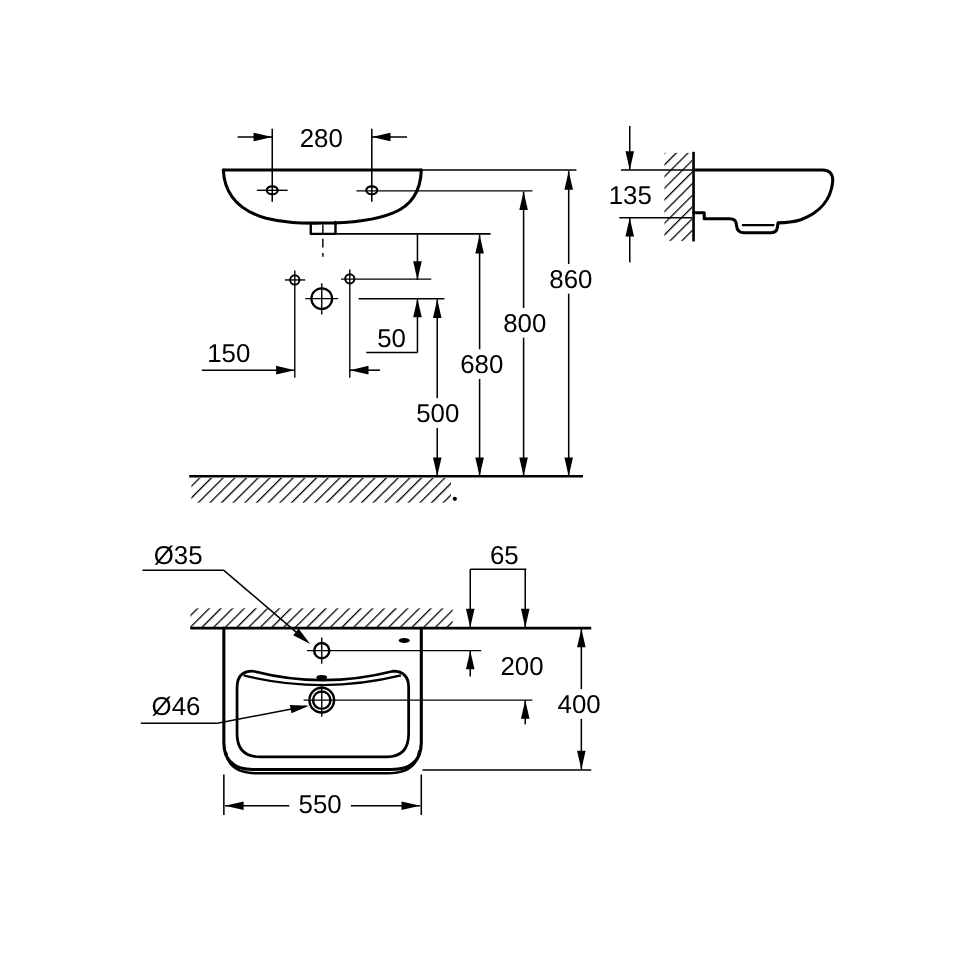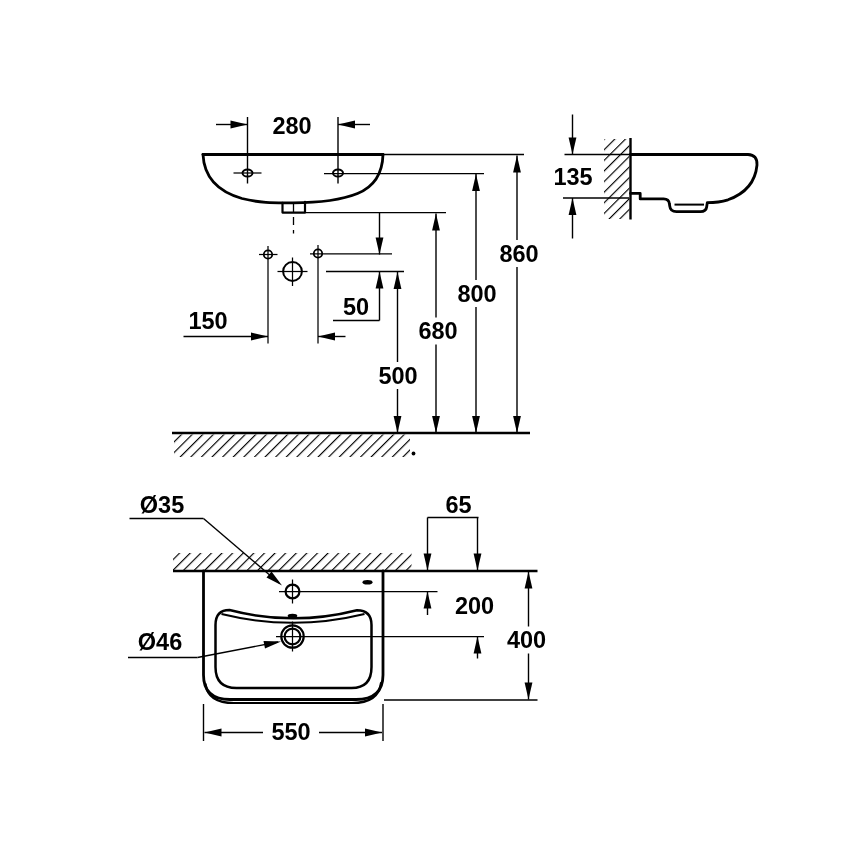--- a/index.html
+++ b/index.html
@@ -1,17 +1,17 @@
 <!DOCTYPE html>
 <html style="--line: #000000; --background: #ffffff;"><head>
 <meta charset="utf-8">
 <style>
   html, body { margin: 0; padding: 0; }
   body { width: 868px; height: 868px; background: var(--background, #fff); }
-  .stage { width: 868px; height: 868px; position: relative; font-weight: bold; }
+  .stage { width: 868px; height: 868px; position: relative; }
   svg { display: block; color: var(--line, #000); }
   .ol   { stroke: currentColor; stroke-width: 2.8; fill: none; stroke-linecap: round; stroke-linejoin: round; }
   .ol24 { stroke: currentColor; stroke-width: 2.4; fill: none; stroke-linecap: butt; }
   .ol22 { stroke: currentColor; stroke-width: 2.2; fill: none; stroke-linecap: round; stroke-linejoin: round; }
   .ol20 { stroke: currentColor; stroke-width: 2.0; fill: none; }
   .ol18 { stroke: currentColor; stroke-width: 1.8; fill: none; }
   .ol25 { stroke: currentColor; stroke-width: 2.5; fill: none; stroke-linejoin: round; }
   .ol26 { stroke: currentColor; stroke-width: 2.6; fill: none; }
   .thin { stroke: currentColor; stroke-width: 1.4; fill: none; }
   .xtra { stroke: currentColor; stroke-width: 1.25; fill: none; }

